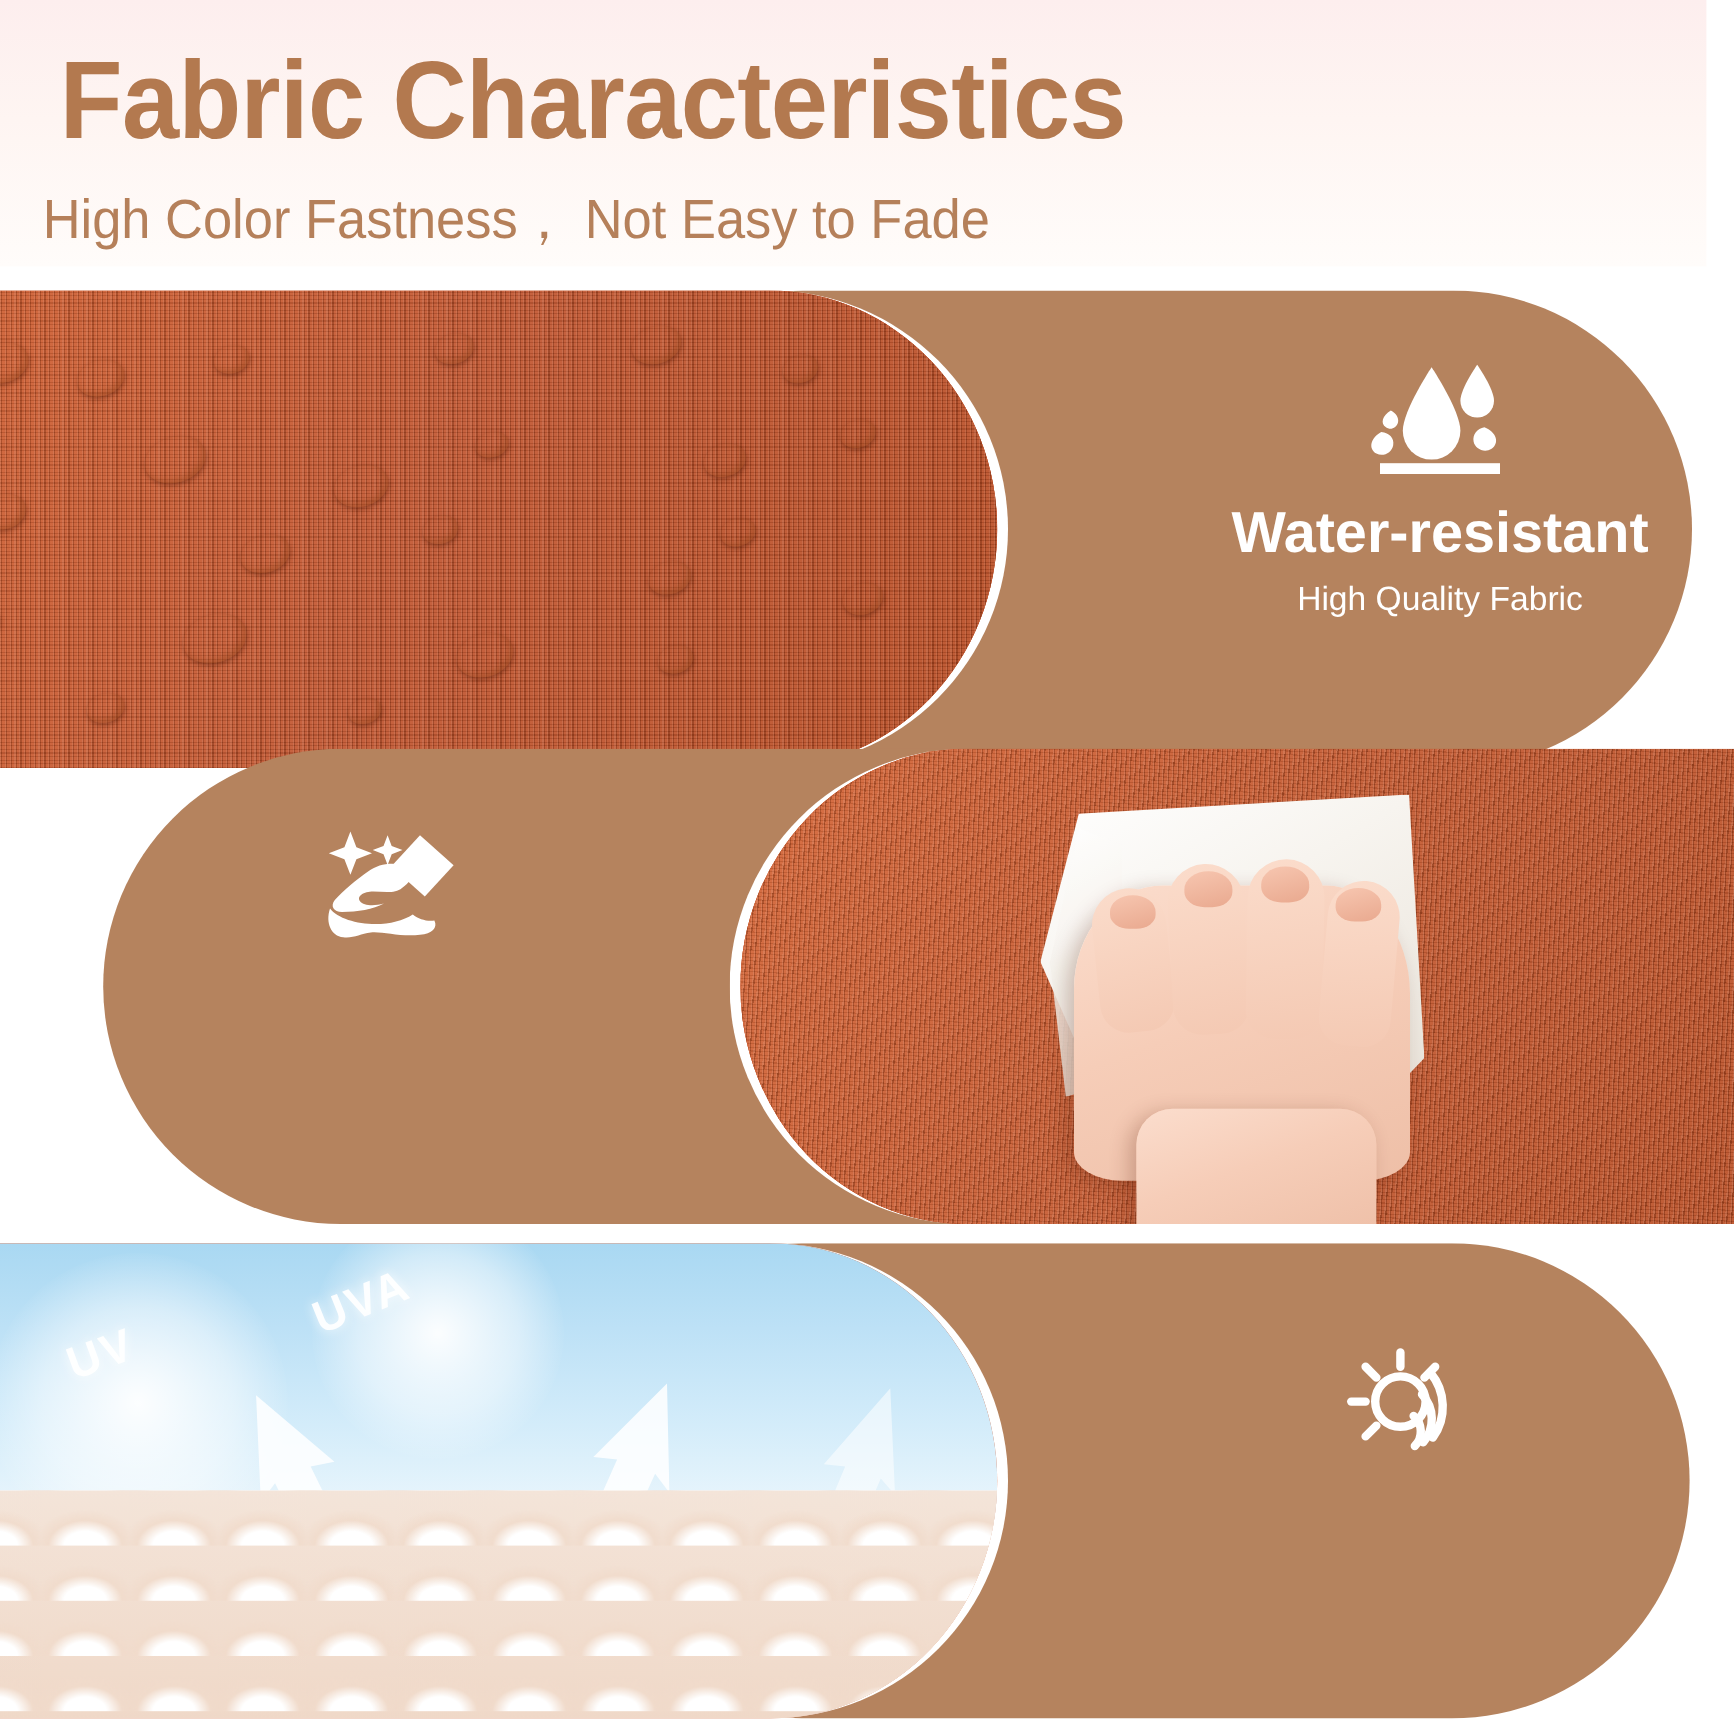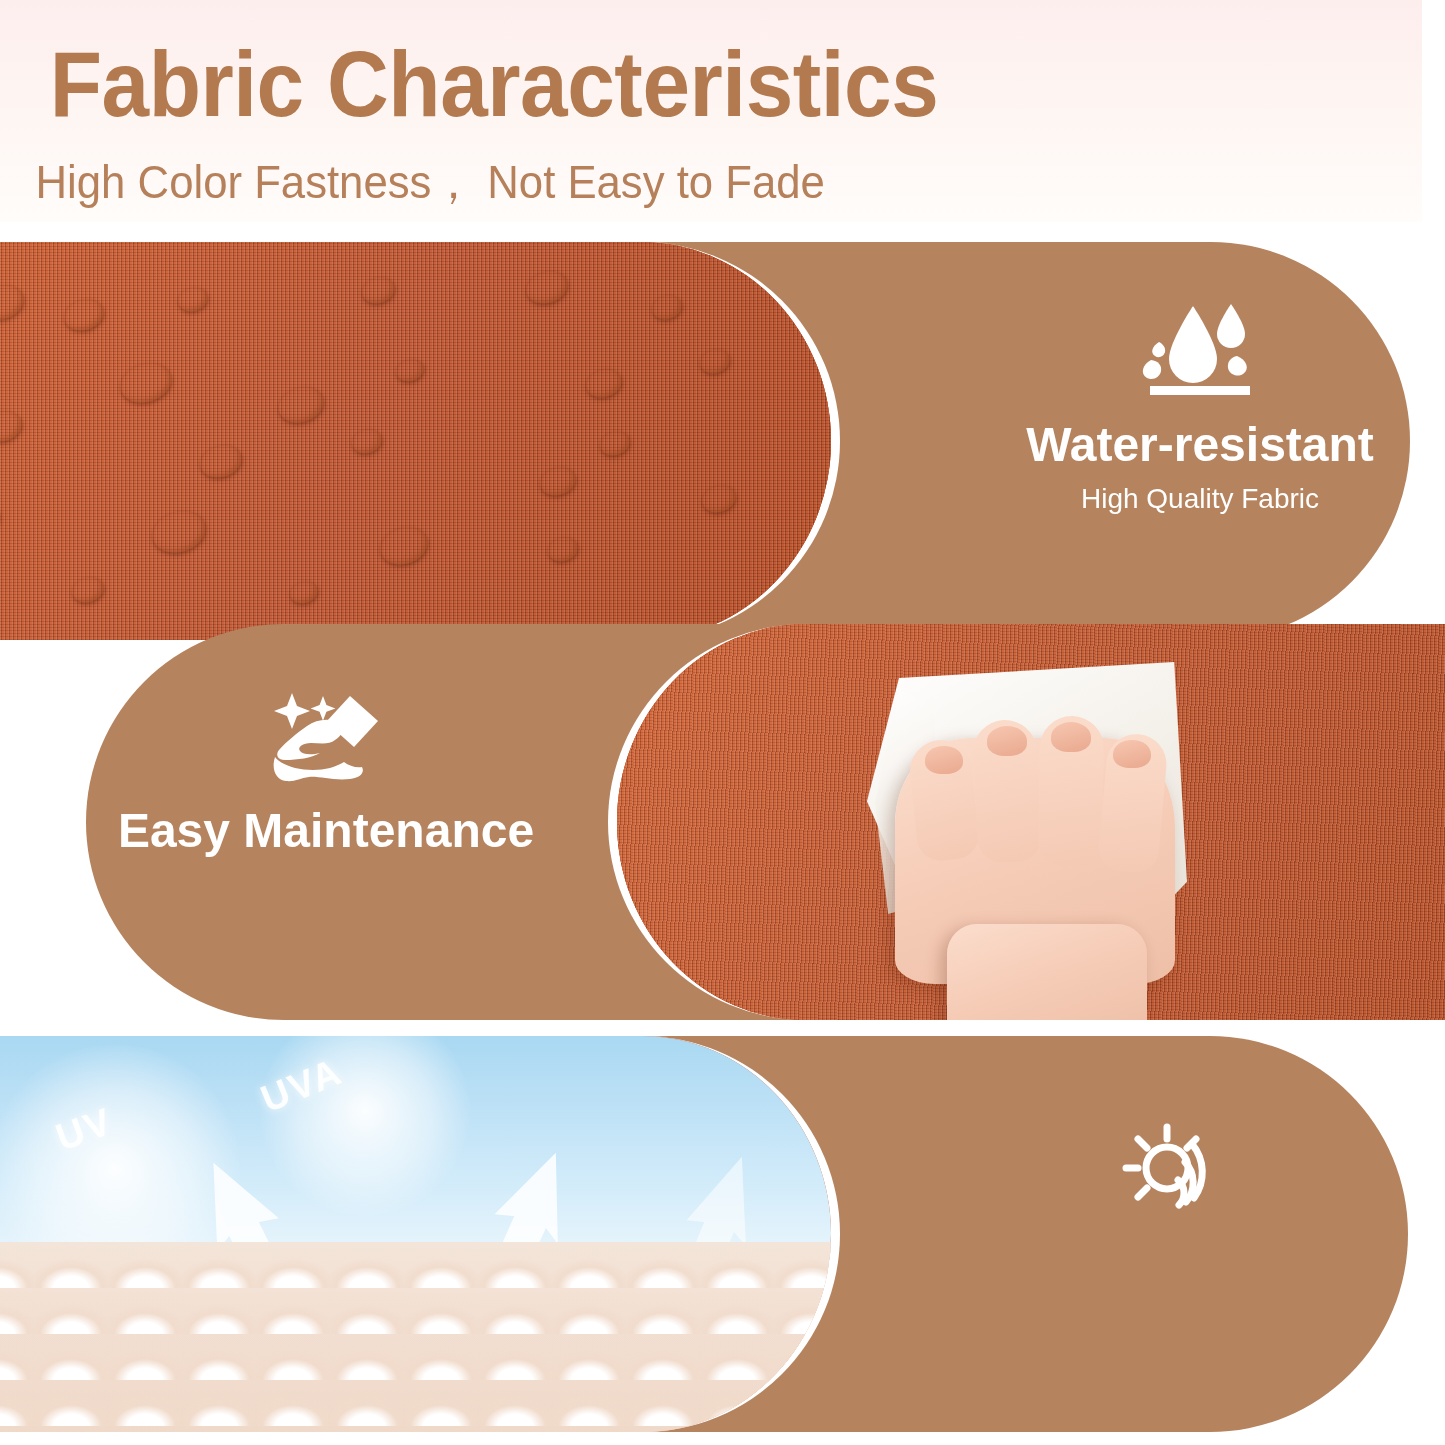--- a/index.html
+++ b/index.html
@@ -245,21 +245,20 @@
     </div>
 
     <div class="feature feat-r2">
       <svg class="ficon" viewBox="0 0 130 104">
         <path d="M31 9 l5 13 l13 5 l-13 5 l-5 13 l-5 -13 l-13 -5 l13 -5 Z" fill="#fff"></path>
         <path d="M62 12 l3.4 9 l9 3.4 l-9 3.4 l-3.4 9 l-3.4 -9 l-9 -3.4 l9 -3.4 Z" fill="#fff"></path>
         <path d="M89 12 l28 25 l-24 26 l-28 -25 Z" fill="#fff"></path>
         <path d="M83 40 c-12 -6 -26 -6 -37 2 c-10 7 -21 16 -28 24 c-4 5 -1 10 6 10 c13 0 26 -2 35 -7 c-8 2 -17 2 -20 -2 c-3 -4 3 -8 11 -8 c9 0 18 2 24 -3 c6 -4 10 -10 9 -16 Z" fill="#fff"></path>
         <path d="M14 73 c6 8 22 13 38 13 c12 0 23 -3 31 -8 c5 4 12 6 18 5 c3 6 -2 11 -12 12 c-16 2 -31 -3 -41 -2 c-9 1 -14 5 -23 4 c-10 -1 -15 -12 -11 -24 Z" fill="#fff"></path>
       </svg>
-      <div class="fname">Easy Maintenance</div>
     </div>
   </div>
 
   <div class="row row3">
 
     <div class="pill pill-r3"></div>
 
     <div class="photo photo-r3">
       <div class="photo-inner sky">
 

